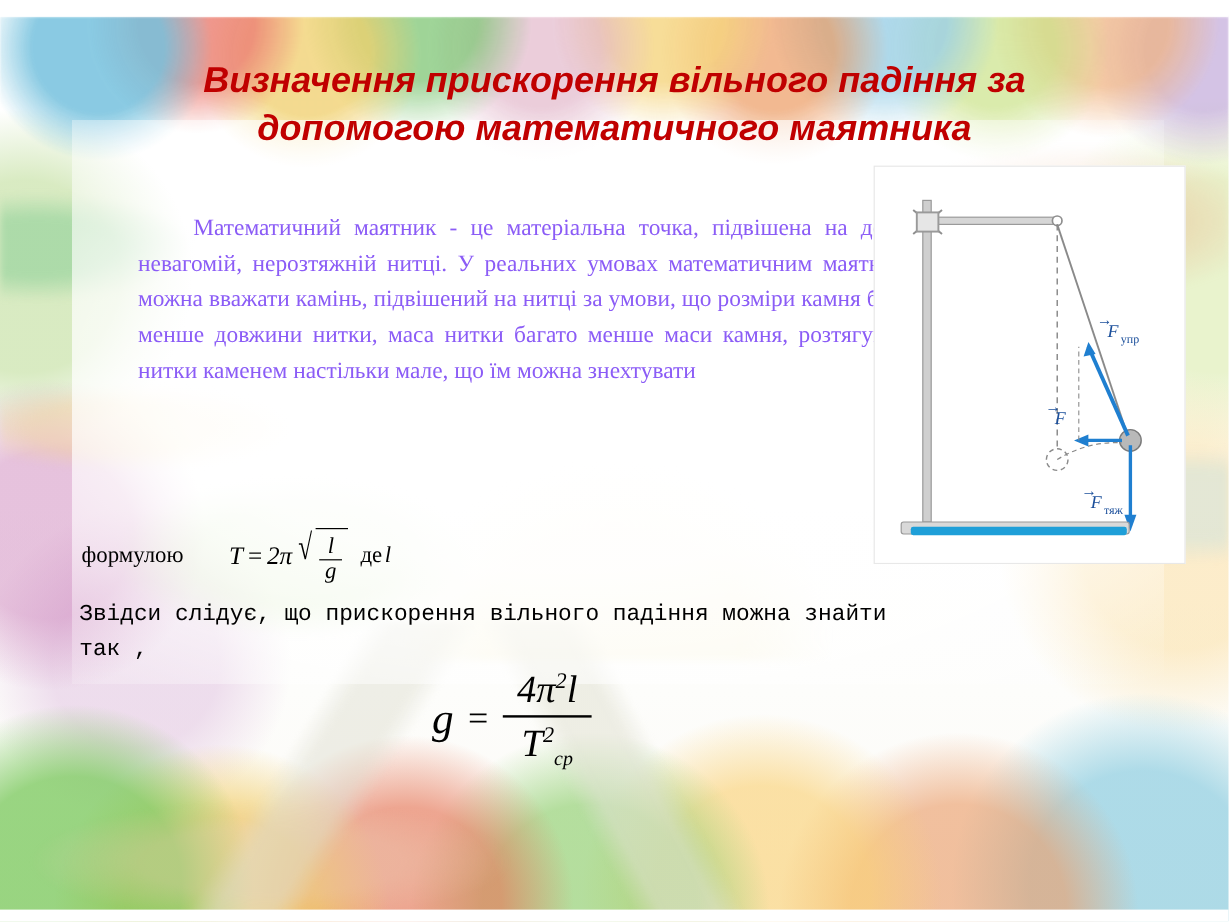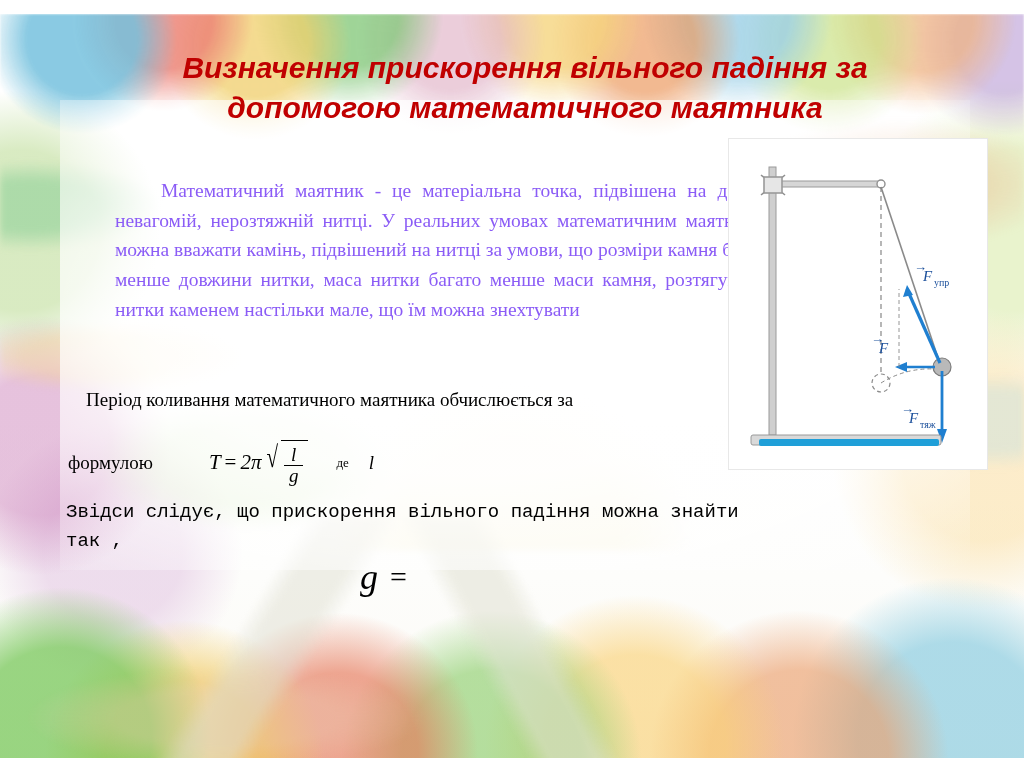--- a/index.html
+++ b/index.html
@@ -123,21 +123,21 @@
   
   .content {
     position: absolute;
     inset: 0;
     z-index: 3;
   }
 
   .slide-title {
     position: absolute;
     top: 48px;
-    left: 125px;
+    left: 112px;
     width: 800px;
     text-align: center;
     font-family: "Liberation Sans", sans-serif;
     font-style: italic;
     font-weight: bold;
     font-size: 30px;
     line-height: 1.33;
     color: #c00000;
   }
 
@@ -168,21 +168,21 @@
 
   .formula-line {
     position: absolute;
     left: 68px;
     top: 440px;
     width: 680px;
     font-size: 19px;
     color: #000000;
     display: flex;
     align-items: center;
-    gap: 20px;
+    gap: 2px;
   }
   .formula-inline {
     display: inline-flex;
     align-items: center;
     font-family: "Liberation Serif", serif;
     font-style: italic;
     font-size: 21px;
     margin-left: 36px;
   }
   .frac-inline {
@@ -204,21 +204,21 @@
   .radical .sign {
     font-size: 30px;
     line-height: 1;
     transform: scaleX(0.7) translateY(2px);
     font-style: normal;
   }
   .radical .rad-body {
     border-top: 1px solid #000;
     padding: 1px 4px 0 2px;
   }
-  .after-formula { font-style: normal; font-size: 13px; }
+  .after-formula { font-style: normal; font-size: 19px; }
   .ital { font-style: italic; }
 
   .par-conclusion {
     position: absolute;
     left: 66px;
     top: 498px;
     width: 700px;
     font-size: 19px;
     line-height: 1.5;
     color: #000000;
@@ -288,21 +288,20 @@
   <div class="bg-white-veil"></div>
   <div class="top-bar"></div>
   <div class="bottom-bar"></div>
 
   <div class="content">
 
     <div class="slide-title">Визначення прискорення вільного падіння за допомогою математичного маятника</div>
 
     <div class="body-par">Математичний маятник - це матеріальна точка, підвішена на довгій, невагомій, нерозтяжній нитці. У реальних умовах математичним маятником можна вважати камінь, підвішений на нитці за умови, що розміри камня багато менше довжини нитки, маса нитки багато менше маси камня, розтягування нитки каменем настільки мале, що їм можна знехтувати</div>
 
-    <div class="par-period">Період коливання математичного маятника обчислюється за</div>
 
     <div class="formula-line">
       <span>формулою</span>
 
       <span class="formula-inline">
         <span>T</span>
         <span style="font-style:normal;margin:0 4px;">=</span>
         <span>2π</span>
         <span class="radical">
           <span class="sign">√</span>
@@ -317,20 +316,25 @@
 
       <span class="after-formula" style="margin-left:8px;">де</span>
       <span class="ital" style="font-size:19px;">l</span>
     </div>
 
     <div class="par-conclusion">Звідси слідує, що прискорення вільного падіння можна знайти так ,</div>
 
     <div class="big-formula">
       <span class="g">g</span>
       <span class="eq">=</span>
+      <span class="bigfrac">
+        <span class="num"><span>4</span><span>π</span><sup class="ex">2</sup><span>l</span></span>
+        <span class="bar"></span>
+        <span class="den"><span>T</span><sup class="ex">2</sup><sub class="sb">ср</sub></span>
+      </span>
     </div>
 
     <div class="figure">
       <svg width="258" height="330" viewBox="0 0 258 330" xmlns="http://www.w3.org/2000/svg">
         <rect x="0" y="0" width="258" height="330" fill="#ffffff"></rect>
 
         <rect x="40" y="28" width="7" height="268" fill="#cfcfcf" stroke="#9a9a9a" stroke-width="1"></rect>
 
         <rect x="44" y="42" width="108" height="6" fill="#d6d6d6" stroke="#9a9a9a" stroke-width="1"></rect>
 

